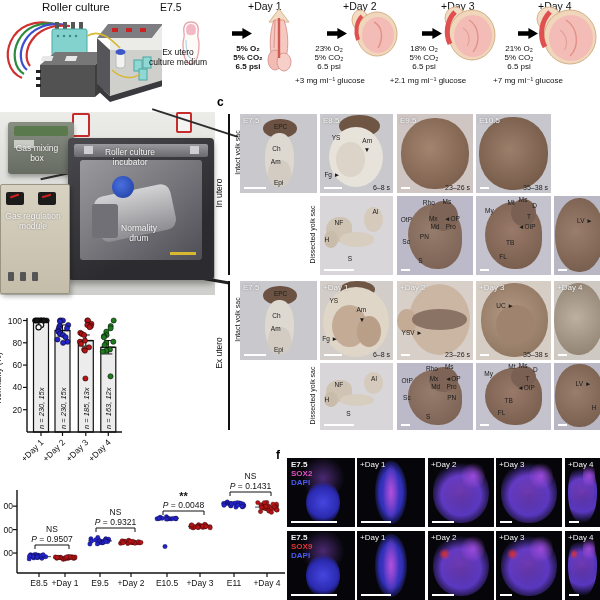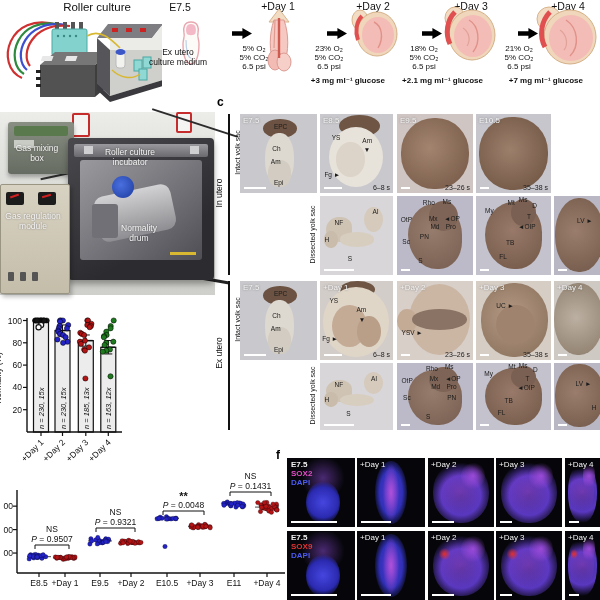--- a/index.html
+++ b/index.html
@@ -1,23 +1,23 @@
 <!DOCTYPE html>
 <html><head>
 <meta charset="utf-8">
 <style>
   html,body{margin:0;padding:0;}
   body{width:600px;height:600px;position:relative;overflow:hidden;background:#fff;
        font-family:"Liberation Sans","DejaVu Sans",sans-serif;color:#111;}
   .abs{position:absolute;}
   .panel-label{font-weight:bold;font-size:12px;color:#000;}
   .arrow{background:#000;clip-path:polygon(0 33%,52% 33%,52% 8%,100% 50%,52% 92%,52% 67%,0 67%);}
-  .stage-label{font-size:10.5px;color:#111;text-align:center;}
+  .stage-label{font-size:10.5px;color:#111;}
   .cond{font-size:8px;color:#111;text-align:center;line-height:1.12;}
-  .glu{font-size:8px;color:#111;text-align:right;white-space:nowrap;font-weight:bold;}
+  .glu{font-size:8px;color:#111;text-align:center;white-space:nowrap;}
   .cell{position:absolute;overflow:hidden;}
   .blob{position:absolute;}
   .clab{position:absolute;font-size:6.5px;color:#1b1b1b;white-space:nowrap;line-height:1;}
   .chead{position:absolute;left:3px;top:2px;font-size:8px;color:#f4f4f4;white-space:nowrap;
          text-shadow:0 0 2px rgba(60,60,60,.6);}
   .somite{position:absolute;right:3px;bottom:2px;font-size:7px;color:#222;}
   .sbar{position:absolute;left:4px;bottom:4px;height:2px;background:#fff;}
   .photo-lab{position:absolute;color:#f5f5f5;font-size:8.5px;line-height:1.15;text-align:center;
              text-shadow:0 0 2px rgba(0,0,0,.45);}
   .fline{font-size:8px;font-weight:bold;line-height:1.15;}
@@ -85,21 +85,21 @@
     <path d="M10,20 C10,30 12,38 15,38" fill="none" stroke="#bcd0e8" stroke-width="1.2"></path>
   </svg>
 </div>
 <div class="abs cond" style="left:142px;top:48px;width:72px;font-size:8.5px;">
   <span>Ex utero</span><br>
   <span>culture medium</span>
 </div>
 <div id="stage-row" class="abs" style="left:0;top:0;width:600px;height:110px;">
     <div class="arrow" style="position: absolute; left: 232px; top: 27px; width: 20px; height: 13px;"></div>
     <div class="stage-label" style="position: absolute; left: 248px; top: 0px; width: 60px;">+Day 1</div>
-    <div class="abs cond" style="position: absolute; left: 224px; top: 45px; width: 60px;">
+    <div class="abs cond" style="position: absolute; left: 218px; top: 45px; width: 60px; font-weight: bold;">
       <div>5% O₂</div>
       <div>5% CO₂</div>
       <div>6.5 psi</div>
     </div>
     <div style="position: absolute; left: 261px; top: 8px;"><svg width="36" height="68" viewBox="0 0 36 68">
         <path d="M18,1 L28,14 L8,14 Z" fill="#f3dcc4" stroke="#d8b48c"></path>
         <path d="M13,12 C8,26 8,44 13,56 C15,62 21,62 23,56 C28,44 28,26 23,12 Z" fill="#f5c9c2" stroke="#dc9a92"></path>
         <ellipse cx="14" cy="52" rx="7" ry="10" fill="#f2bcb4" stroke="#dc9a92"></ellipse>
         <ellipse cx="23" cy="54" rx="7" ry="9" fill="#f6cfc8" stroke="#dc9a92"></ellipse>
         <path d="M18,10 L18,50" stroke="#cf5a50" stroke-width="2.4"></path>

